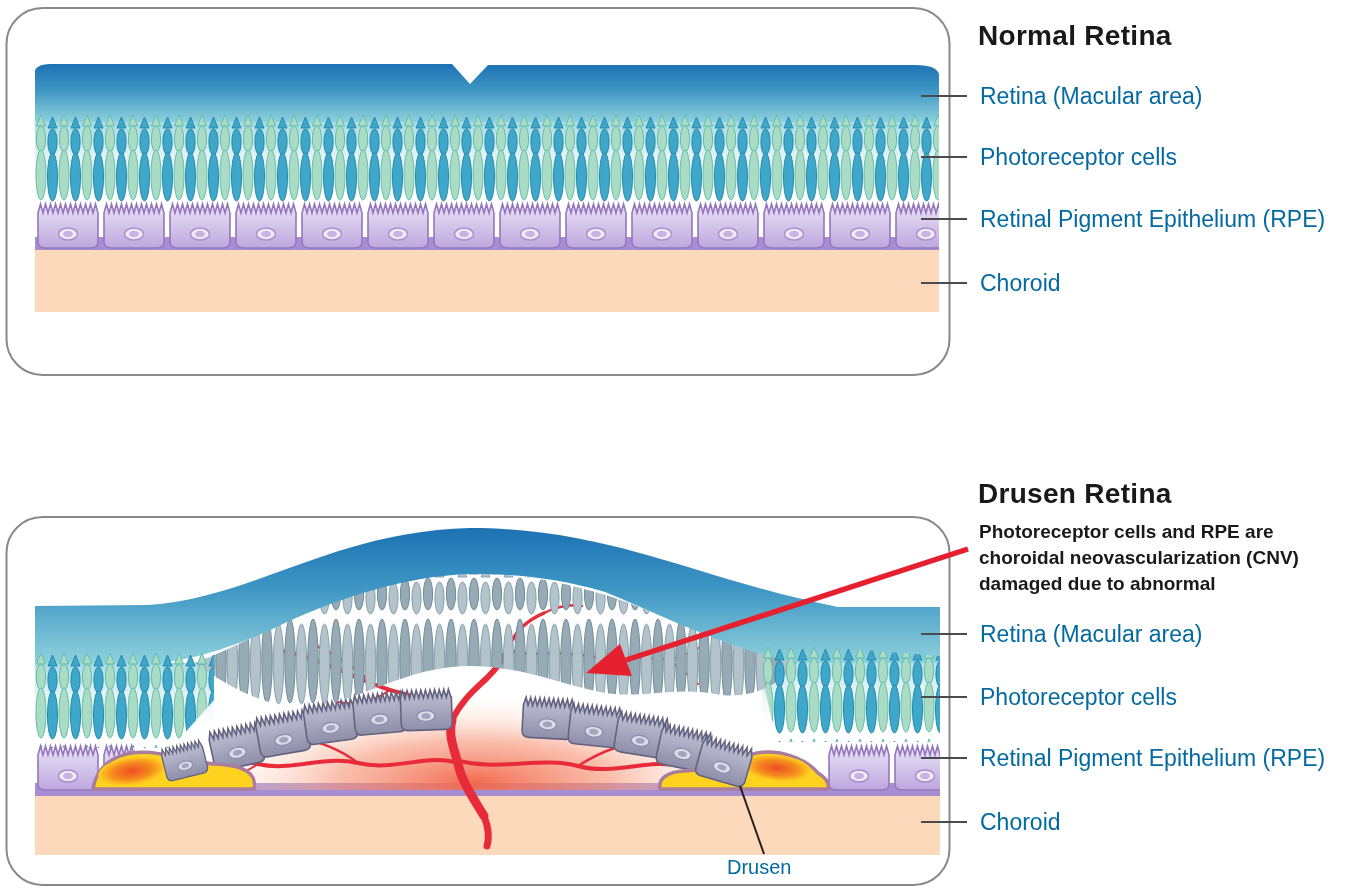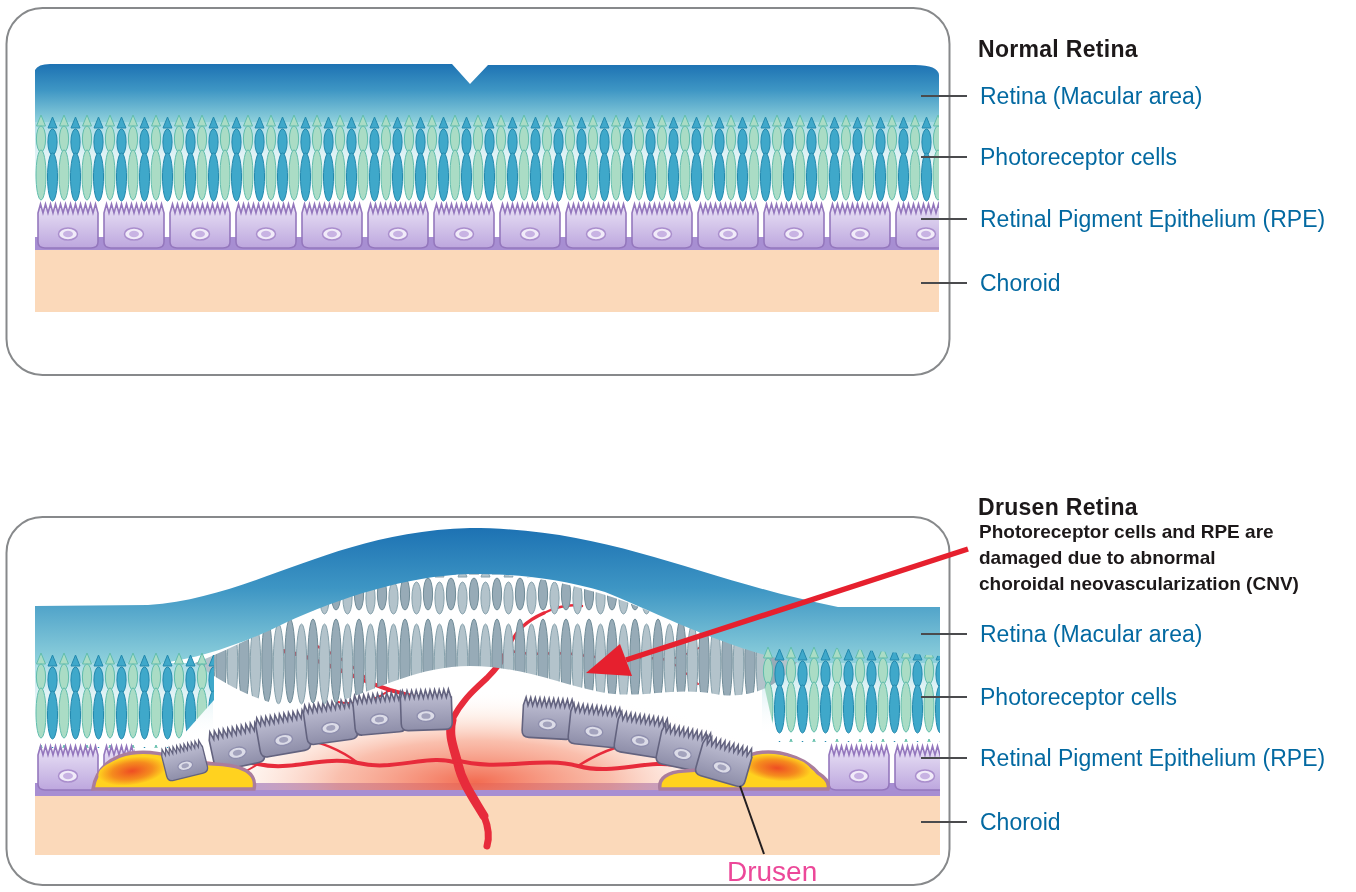--- a/index.html
+++ b/index.html
@@ -1,24 +1,24 @@
 <!DOCTYPE html>
 <html><head>
 <meta charset="utf-8">
 <style>
   html,body{margin:0;padding:0;background:#ffffff;}
   #stage{position:relative;width:1356px;height:892px;background:#fff;overflow:hidden;
          font-family:"Liberation Sans",sans-serif;color:#231f20;}
   #art{position:absolute;left:0;top:0;}
   .lbl{position:absolute;white-space:nowrap;font-size:23px;color:#0369a1;}
-  .title{position:absolute;white-space:nowrap;font-size:23px;font-weight:700;
-         letter-spacing:.3px;color:#1c1819;margin-top:16px;}
+  .title{position:absolute;white-space:nowrap;font-size:28px;font-weight:700;
+         letter-spacing:.3px;color:#1c1819;}
   .subtitle{position:absolute;white-space:nowrap;font-size:19px;font-weight:700;
             line-height:26px;color:#1c1819;margin-top:8px;}
-  .drusen{position:absolute;white-space:nowrap;font-size:28px;color:#ec4899;}
+  .drusen{position:absolute;white-space:nowrap;font-size:20px;color:#0369a1;}
 </style>
 </head>
 <body>
 
 <div id="stage">
 
 <svg id="art" width="1356" height="892" viewBox="0 0 1356 892">
   <defs>
     <linearGradient id="blueGrad" x1="0" y1="0" x2="0" y2="1">
       <stop offset="0" stop-color="#1d72b3"></stop>
@@ -223,22 +223,22 @@
 
 <div class="title" style="left:978px;top:20px;">Normal Retina</div>
 <div class="lbl" style="left:980px;top:83px;">Retina (Macular area)</div>
 <div class="lbl" style="left:980px;top:144px;">Photoreceptor cells</div>
 <div class="lbl" style="left:980px;top:206px;">Retinal Pigment Epithelium (RPE)</div>
 <div class="lbl" style="left:980px;top:270px;">Choroid</div>
 
 <div class="title" style="left:978px;top:478px;">Drusen Retina</div>
 <div class="subtitle" style="left:979px;top:511px;">
   <div>Photoreceptor cells and RPE are</div>
+  <div>choroidal neovascularization (CNV)</div>
   <div>damaged due to abnormal</div>
-  <div>choroidal neovascularization (CNV)</div>
 </div>
 <div class="lbl" style="left:980px;top:621px;">Retina (Macular area)</div>
 <div class="lbl" style="left:980px;top:684px;">Photoreceptor cells</div>
 <div class="lbl" style="left:980px;top:745px;">Retinal Pigment Epithelium (RPE)</div>
 <div class="lbl" style="left:980px;top:809px;">Choroid</div>
 <div class="drusen" style="left:727px;top:856px;">Drusen</div>
 
 </div>
 
 </body></html>

